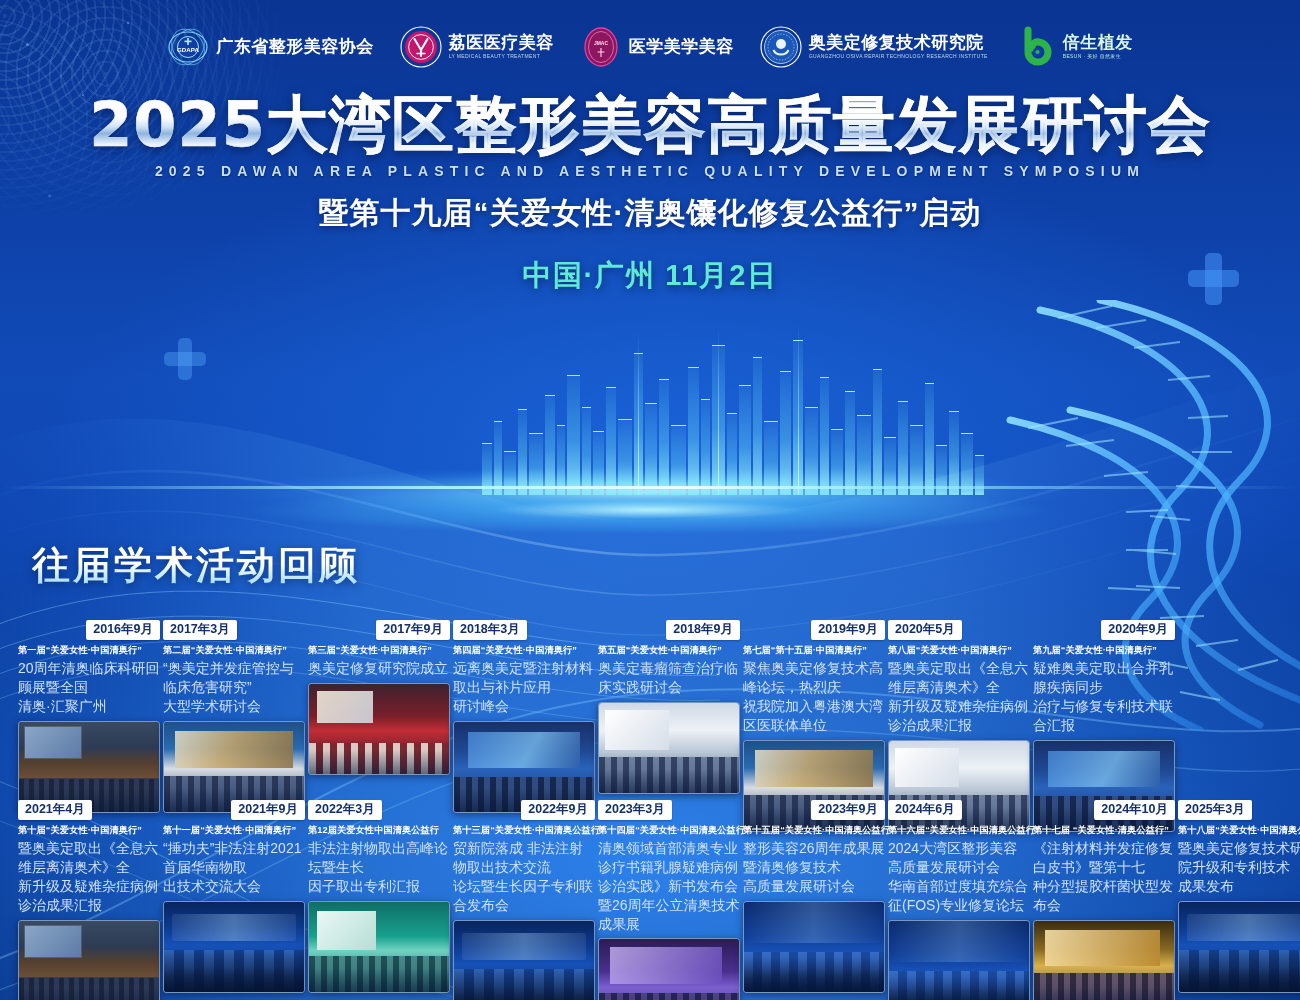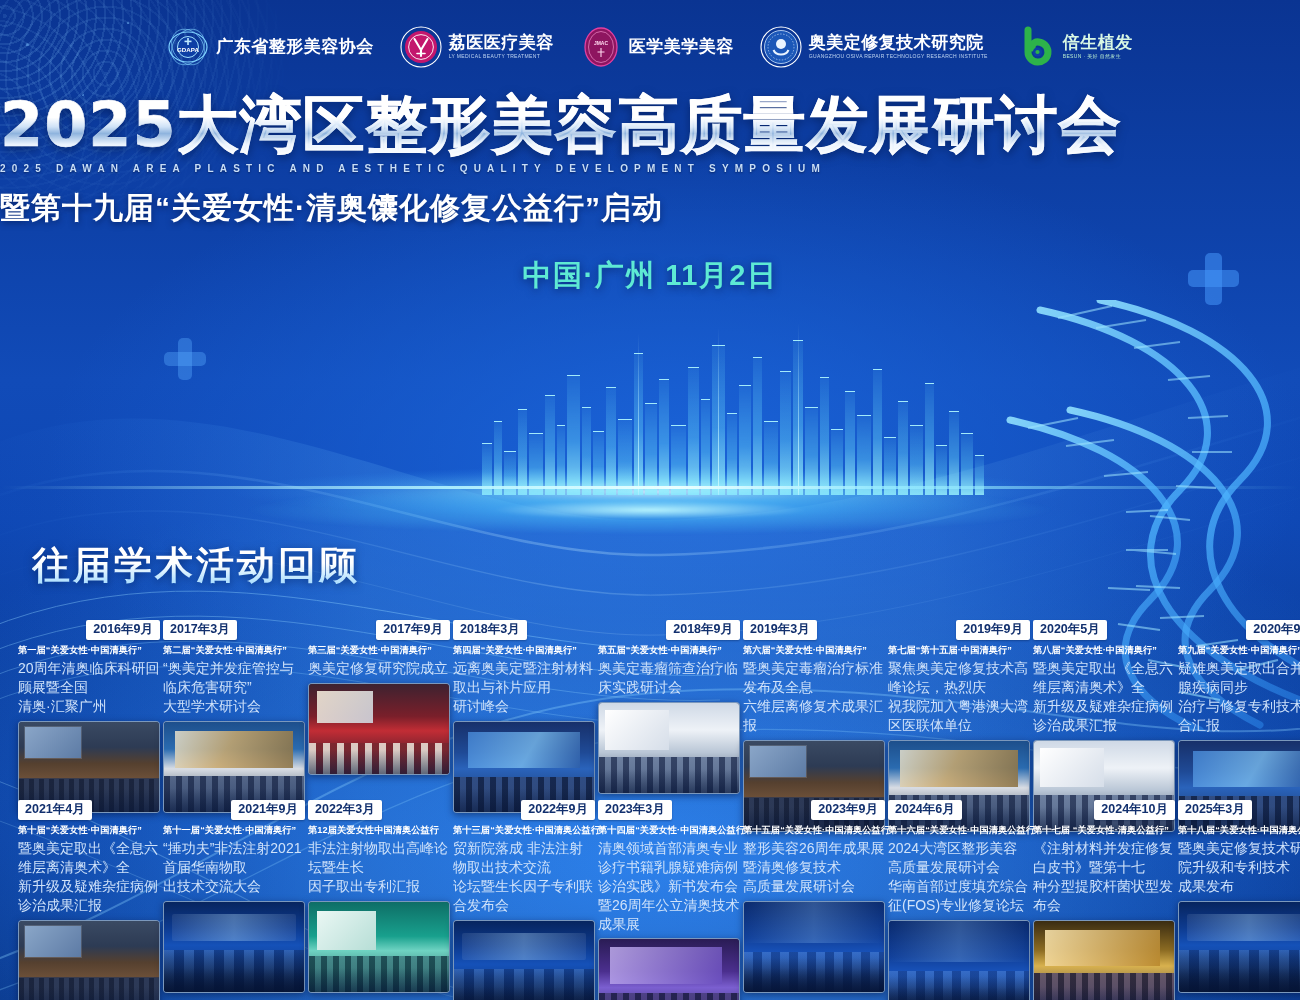--- a/index.html
+++ b/index.html
@@ -100,33 +100,33 @@
   .logo-cn {
     font-size: 17px; font-weight: 700; color: #ffffff; letter-spacing: .5px; white-space: nowrap;
   }
   .logo-en {
     font-size: 5px; color: rgba(215,235,255,.85); letter-spacing: .35px; white-space: nowrap; margin-top: 2px;
   }
   .logo-cn.green { color: #d8f7e4; }
   .logo-en.green { color: #b8ecd0; }
 
   
-  .title-block { position: absolute; left: 0; right: 0; top: 92px; text-align: left; z-index: 6; }
+  .title-block { position: absolute; left: 0; right: 0; top: 92px; text-align: center; z-index: 6; }
   .main-title {
     font-size: 62px; font-weight: 900; letter-spacing: 1px;
     line-height: 1.08;
     background: linear-gradient(180deg, #ffffff 0%, #ffffff 38%, #cfe2f7 52%, #8fb4de 62%, #e9f2fd 78%, #ffffff 100%);
     -webkit-background-clip: text; background-clip: text; color: transparent;
     -webkit-text-stroke: 0.6px rgba(255,255,255,.35);
     filter: drop-shadow(0 3px 5px rgba(0,20,70,.55));
     font-family: "DejaVu Sans", "Liberation Sans", sans-serif;
   }
   .sub-en {
     margin-top: 4px;
-    font-size: 10px; letter-spacing: 6.2px; font-weight: 700;
+    font-size: 14px; letter-spacing: 6.2px; font-weight: 700;
     color: #c9def7;
     text-shadow: 0 1px 2px rgba(0,20,60,.6);
   }
   .sub-cn {
     margin-top: 14px;
     font-size: 30px; font-weight: 700; color: #ffffff; letter-spacing: 1px;
     text-shadow: 0 2px 6px rgba(0,20,70,.6);
   }
   .loc-line {
     position: absolute; left: 0; right: 0; top: 256px; text-align: center; z-index: 6;
@@ -601,31 +601,20 @@
         <span class="date-chip">2018年9月</span>
       </div>
       <div class="card-title">第五届“关爱女性·中国清奥行”</div>
       <div class="card-desc">奥美定毒瘤筛查治疗临床实践研讨会</div>
       <div class="thumb">
         <div class="ph ph-white"></div>
         <div class="thumb-overlay"></div>
       </div>
     </div>
     <div class="card">
-      <div class="chip-row left">
-        <span class="date-chip">2019年3月</span>
-      </div>
-      <div class="card-title">第六届“关爱女性·中国清奥行”</div>
-      <div class="card-desc">暨奥美定毒瘤治疗标准发布及全息<br>六维层离修复术成果汇报</div>
-      <div class="thumb">
-        <div class="ph ph-room"></div>
-        <div class="thumb-overlay"></div>
-      </div>
-    </div>
-    <div class="card">
       <div class="chip-row right">
         <span class="date-chip">2019年9月</span>
       </div>
       <div class="card-title">第七届“第十五届·中国清奥行”</div>
       <div class="card-desc">聚焦奥美定修复技术高峰论坛，热烈庆<br>祝我院加入粤港澳大湾区医联体单位</div>
       <div class="thumb">
         <div class="ph ph-stage"></div>
         <div class="thumb-overlay"></div>
       </div>
     </div>

